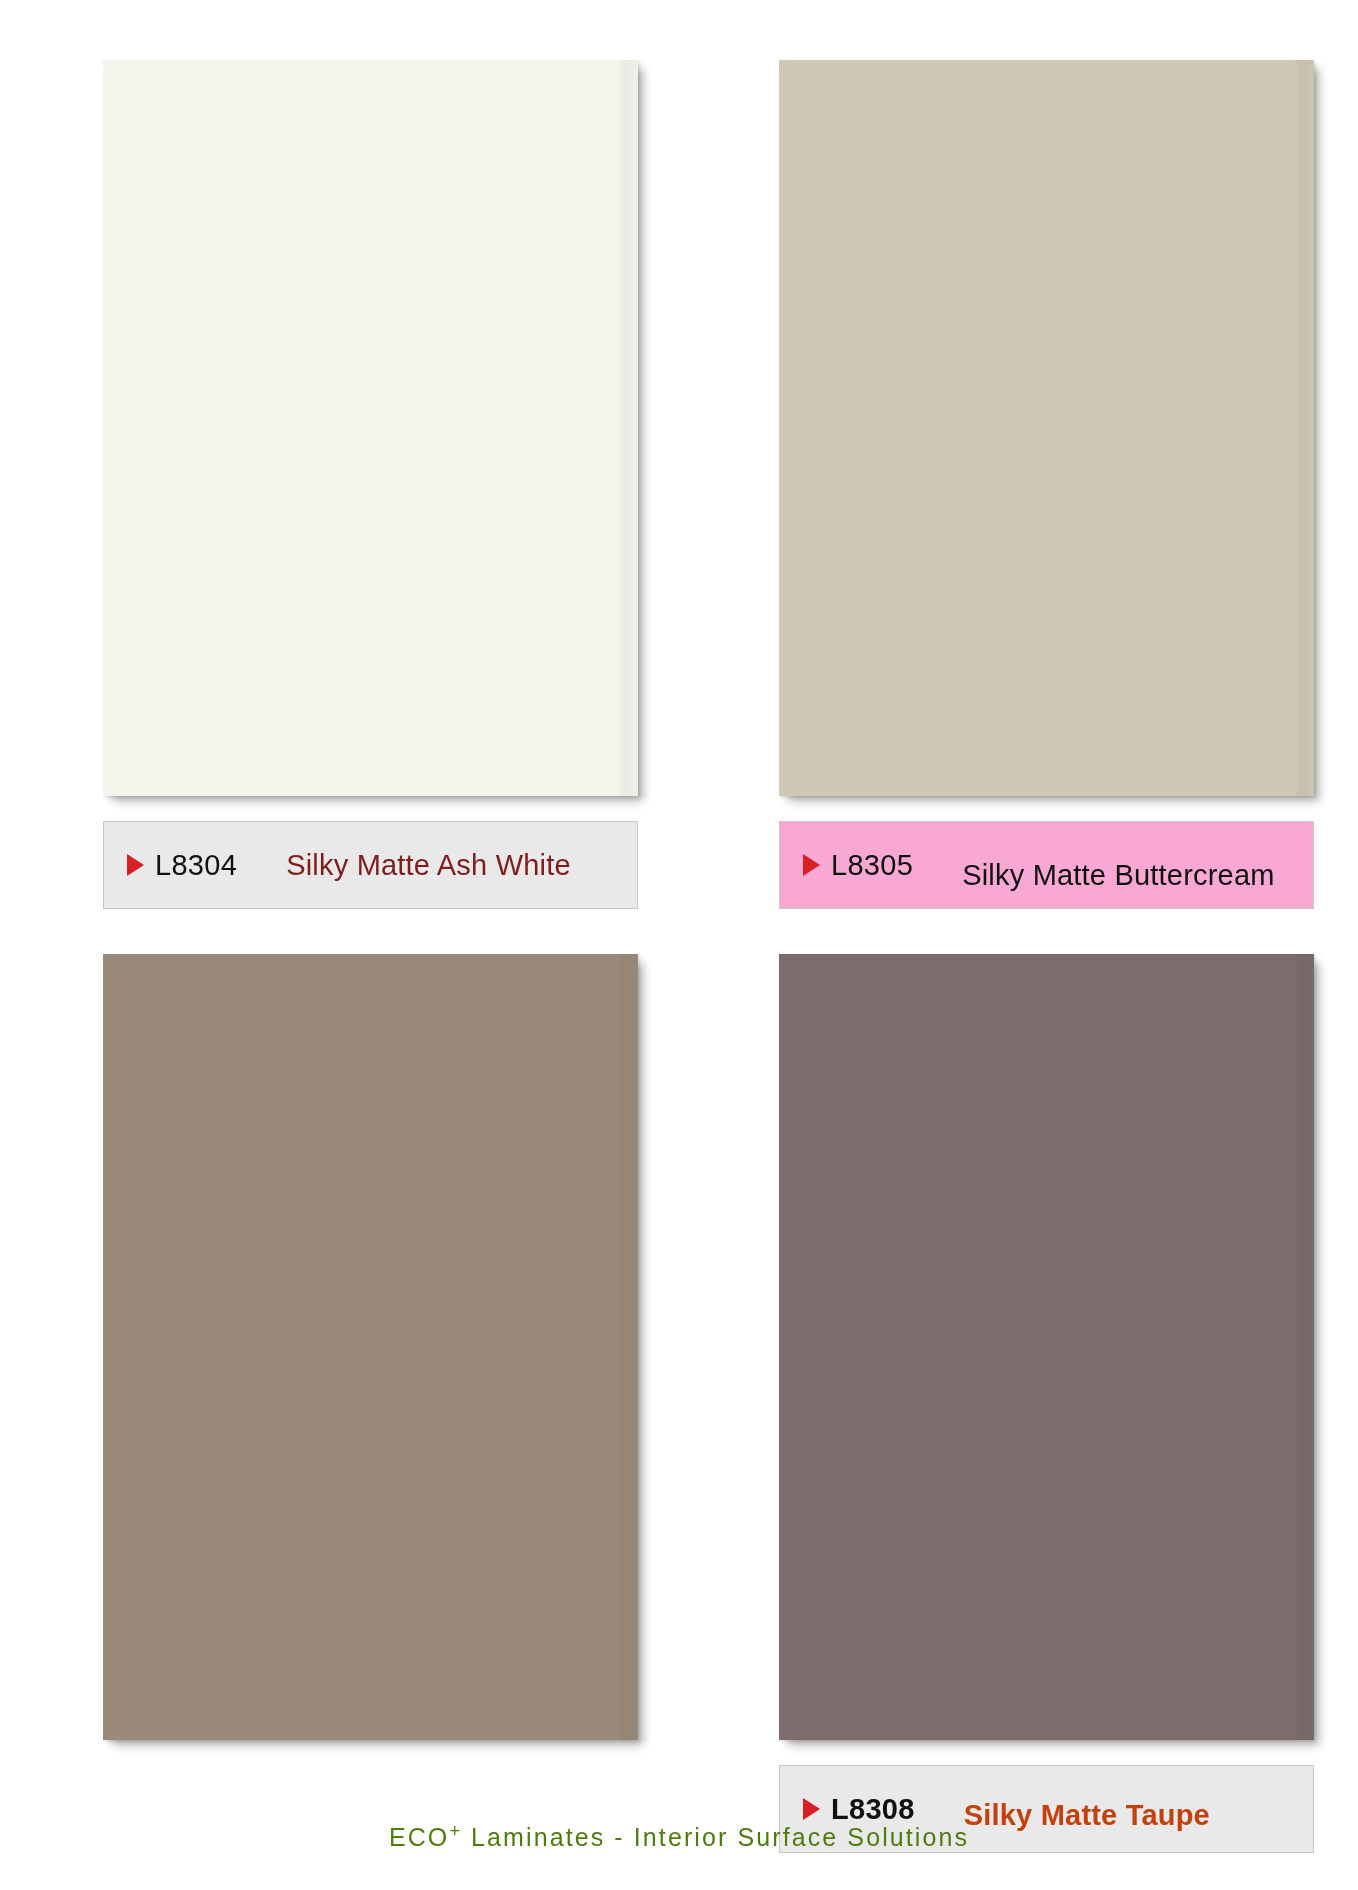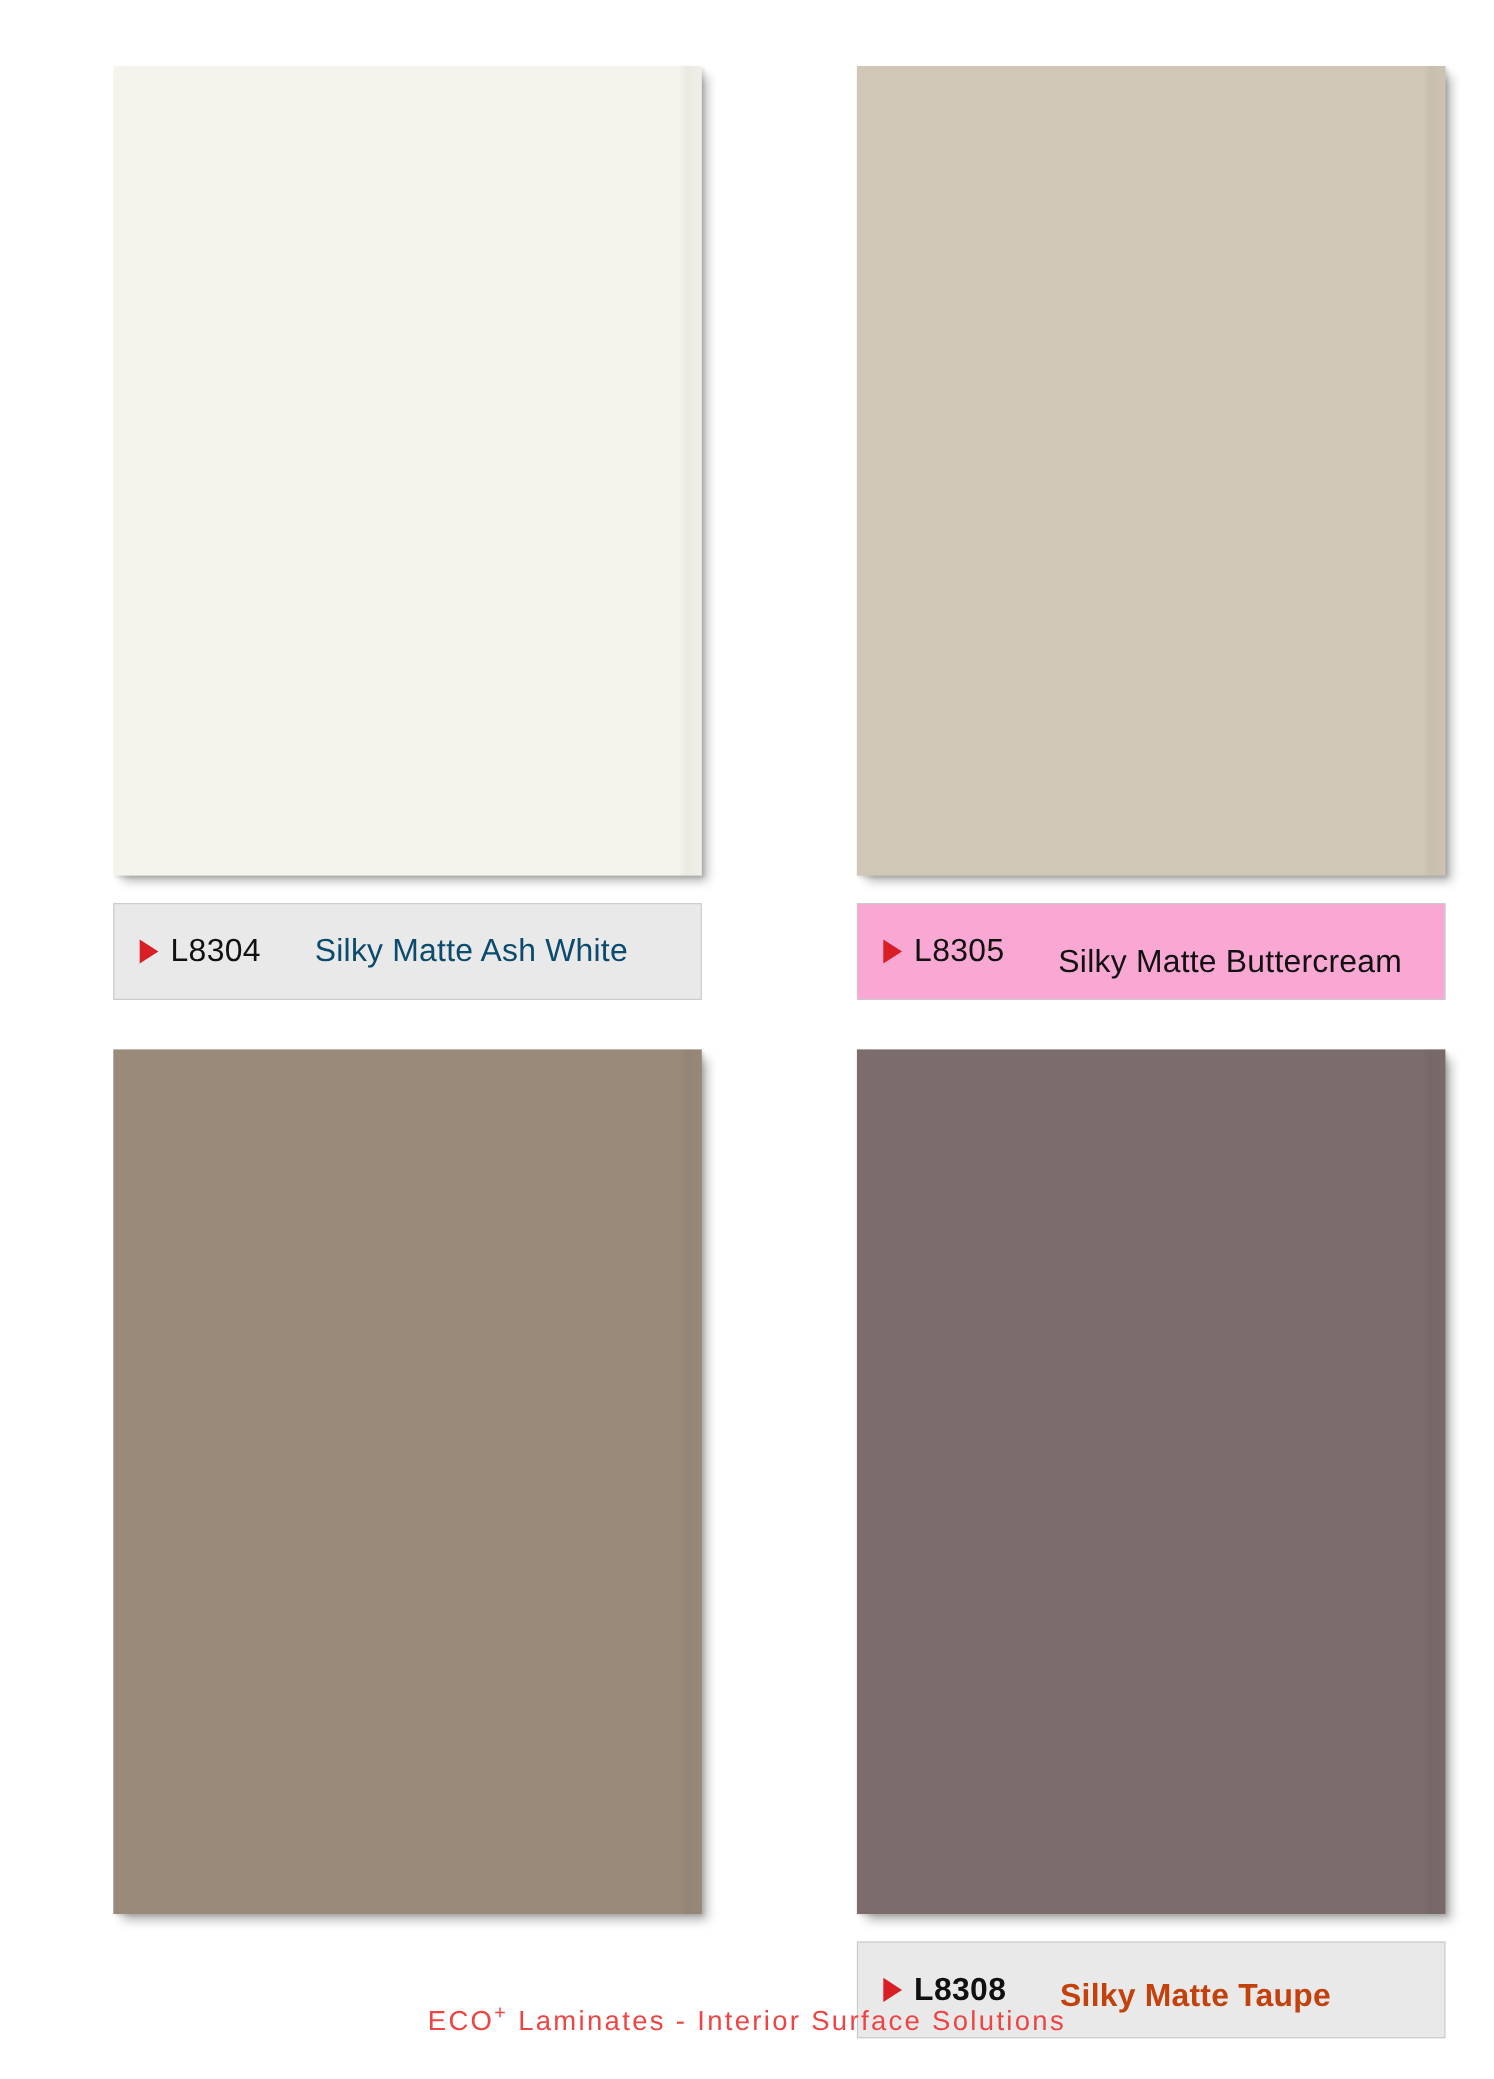--- a/index.html
+++ b/index.html
@@ -141,21 +141,21 @@
 <div class="sheet">
 
   <div class="grid">
 
     <div class="cell cell-0">
       <div class="chip-wrap">
         <div class="chip" style="background: rgb(245, 244, 236);"></div>
         <div class="label-bar" style="background: rgb(233, 233, 233); border-color: rgb(201, 201, 201);">
           <span class="tri" style="border-left-color: rgb(216, 31, 38);"></span>
           <span class="code" style="color: rgb(17, 17, 17);">L8304</span>
-          <span class="name" style="color: #0c4a6e;">Silky Matte Ash White</span>
+          <span class="name" style="color: #7f1d1d;">Silky Matte Ash White</span>
         </div>
       </div>
     </div>
 
     <div class="cell cell-1">
       <div class="chip-wrap">
         <div class="chip" style="background: rgb(208, 199, 182);"></div>
         <div class="label-bar" style="background: #f9a8d4; border-color: rgb(201, 201, 201);">
           <span class="tri" style="border-left-color: rgb(216, 31, 38);"></span>
           <span class="code" style="color: rgb(17, 17, 17);">L8305</span>
@@ -176,15 +176,15 @@
         <div class="label-bar" style="background: rgb(233, 233, 233); border-color: rgb(201, 201, 201);">
           <span class="tri" style="border-left-color: rgb(216, 31, 38);"></span>
           <span class="code" style="color: rgb(17, 17, 17);">L8308</span>
           <span class="name" style="color: #c2410c; margin-top: 12px;">Silky Matte Taupe</span>
         </div>
       </div>
     </div>
 
   </div>
 
-  <div class="footer" style="color: #ef4444;"><span>ECO</span><sup>+</sup><span> Laminates - Interior Surface Solutions</span></div>
+  <div class="footer" style="color: #4d7c0f;"><span>ECO</span><sup>+</sup><span> Laminates - Interior Surface Solutions</span></div>
 
 </div>
 
 </body></html>

